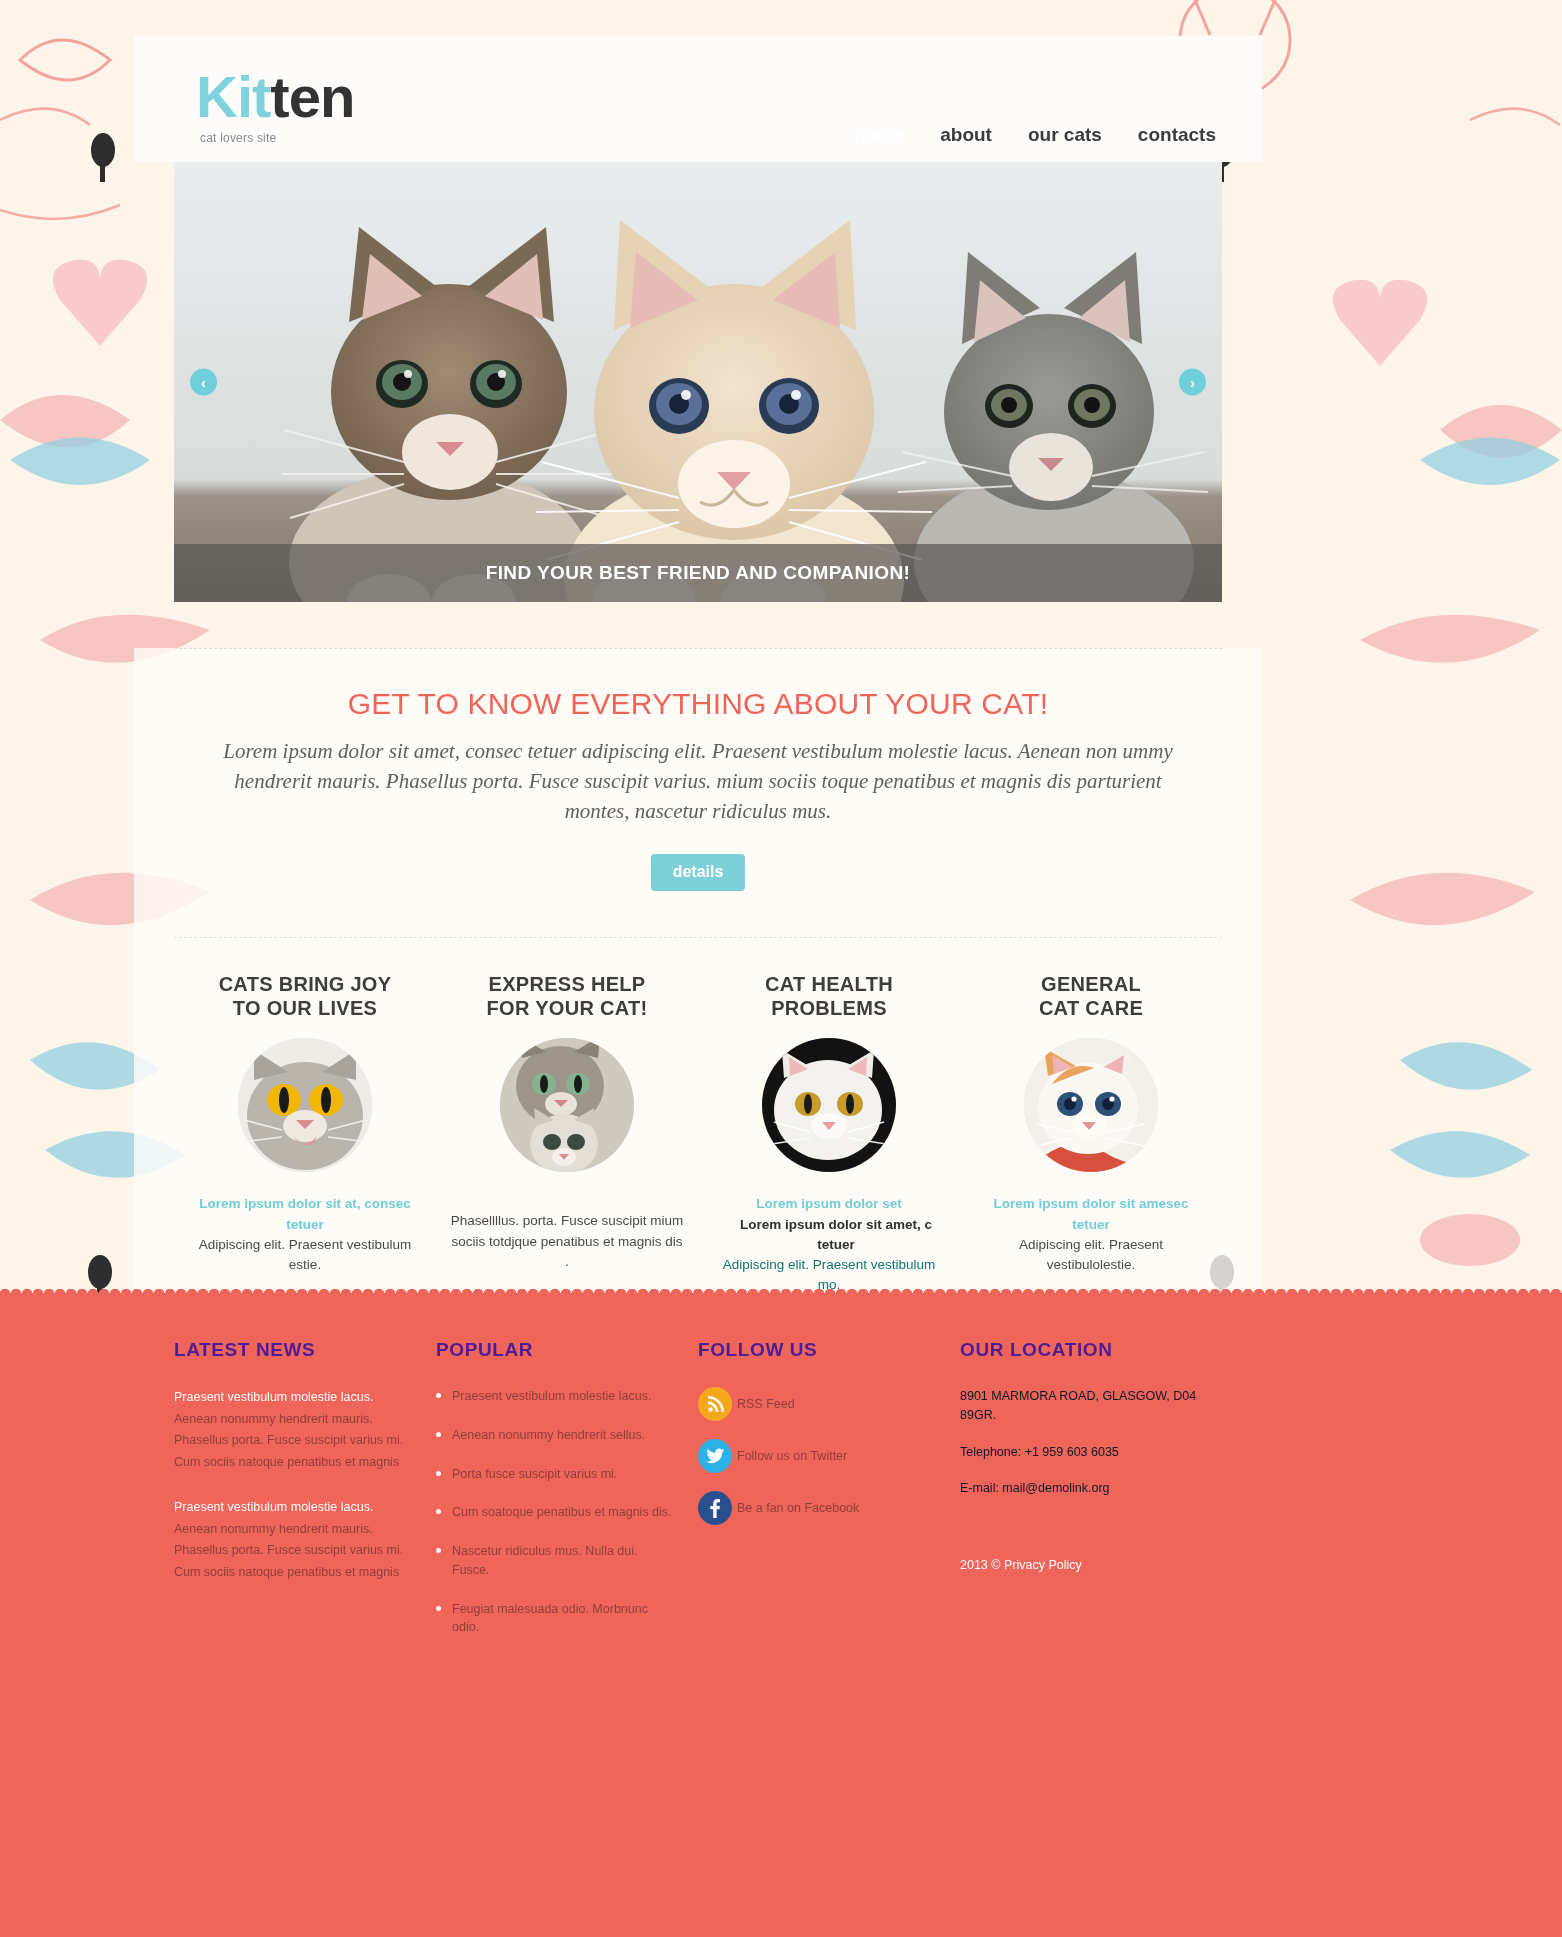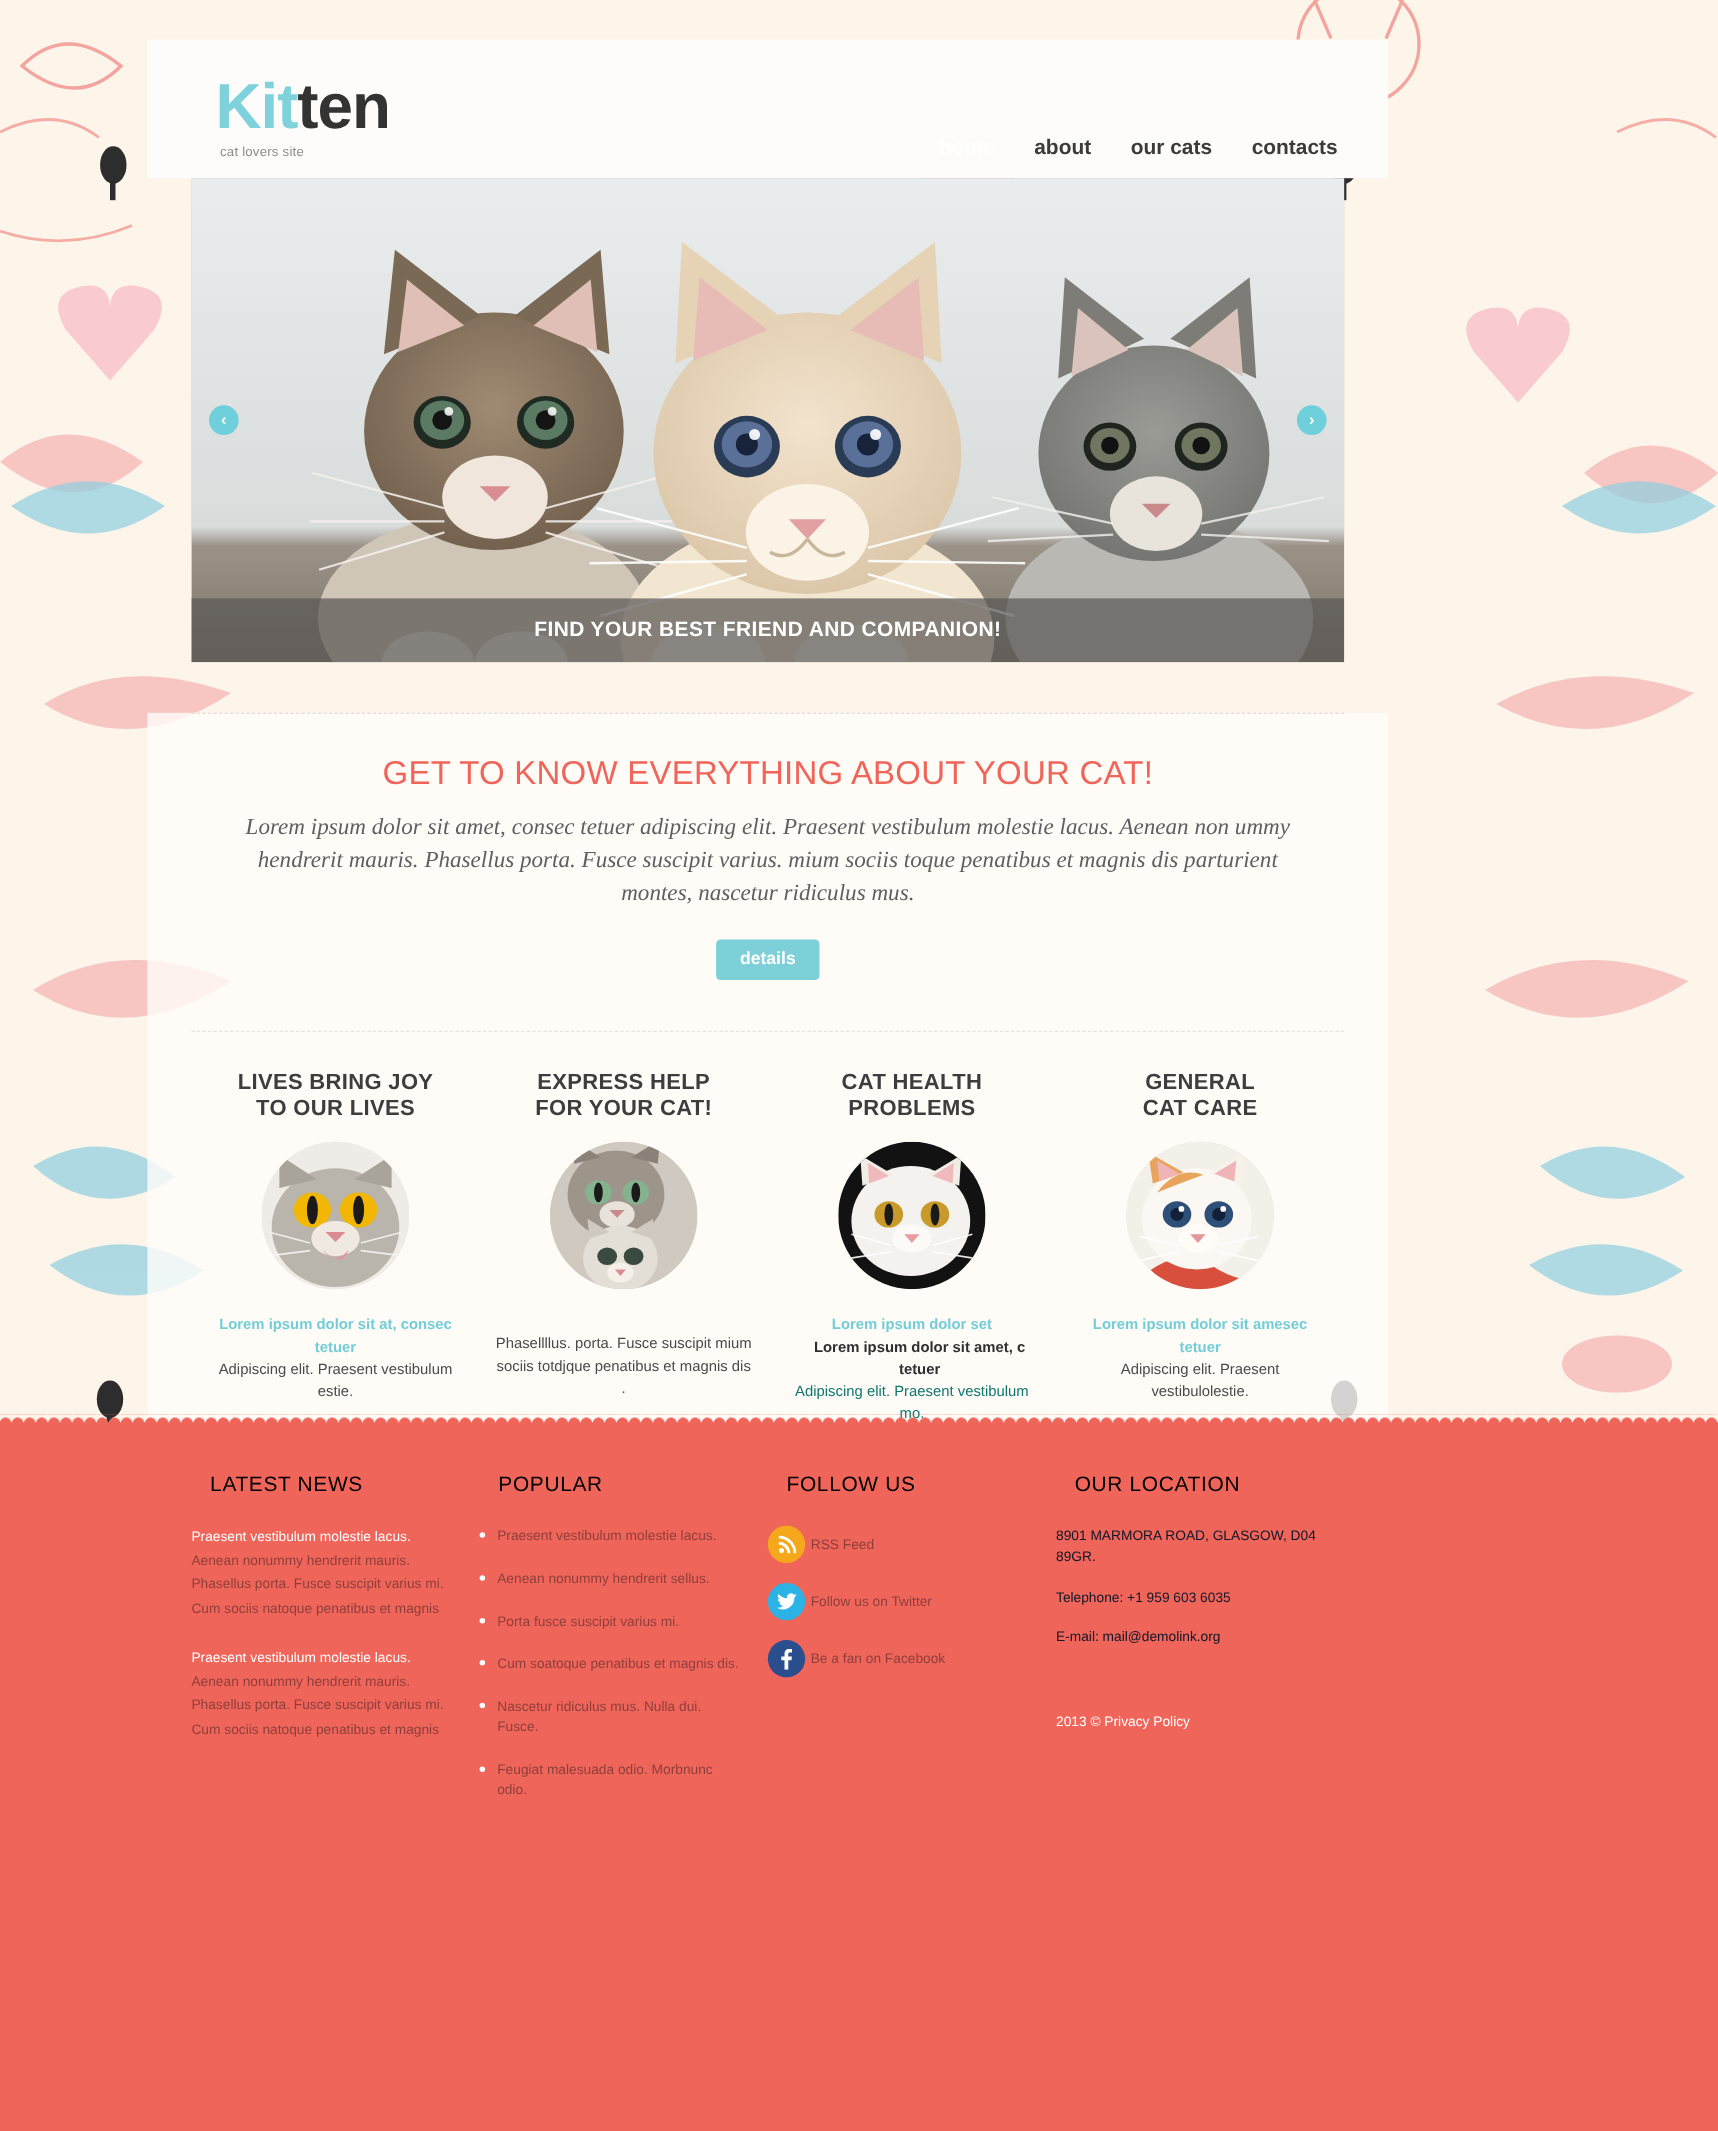--- a/index.html
+++ b/index.html
@@ -197,26 +197,25 @@
   }
   .footer-inner {
     position: absolute;
     left: 134px; top: 46px;
     width: 1128px;
     display: flex;
     padding: 0 40px;
   }
   .fcol { flex: 1; padding-right: 20px; }
   .fcol h3 {
-    color: #000000;
+    color: #4c1d95;
     font-size: 19px;
-    font-weight: normal;
+    font-weight: bold;
     letter-spacing: .6px;
     margin-bottom: 26px;
-    margin-left: 17px;
   }
   .news-block { margin-bottom: 24px; }
   .news-block p { font-size: 12.5px; color: #8e3f3c; line-height: 1.72; }
   .news-block p.first { color: #ffffff; }
   .plist li {
     list-style: none;
     font-size: 12.5px;
     color: #8e3f3c;
     line-height: 1.5;
     margin-bottom: 20px;
@@ -441,21 +440,21 @@
       <p>Lorem ipsum dolor sit amet, consec tetuer adipiscing elit. Praesent vestibulum molestie lacus. Aenean non ummy hendrerit mauris. Phasellus porta. Fusce suscipit varius. mium sociis toque penatibus et magnis dis parturient montes, nascetur ridiculus mus.</p>
       <button class="btn-details">details</button>
     </div>
 
     <div class="sep"></div>
 
     <div class="cols">
 
       <div class="col">
         <h2>
-          <span>LIVES BRING JOY</span><br>
+          <span>CATS BRING JOY</span><br>
           <span>TO OUR LIVES</span>
         </h2>
         <div class="thumb">
           <svg viewBox="0 0 134 134">
             <rect width="134" height="134" fill="#efece7"></rect>
             <ellipse cx="67" cy="78" rx="58" ry="54" fill="#b9b5ad"></ellipse>
             <path d="M16 42 l0 -30 l34 22z" fill="#a9a49b"></path>
             <path d="M118 42 l0 -30 l-34 22z" fill="#a9a49b"></path>
             <ellipse cx="46" cy="62" rx="17" ry="16" fill="#f2b705"></ellipse>
             <ellipse cx="88" cy="62" rx="17" ry="16" fill="#f2b705"></ellipse>

